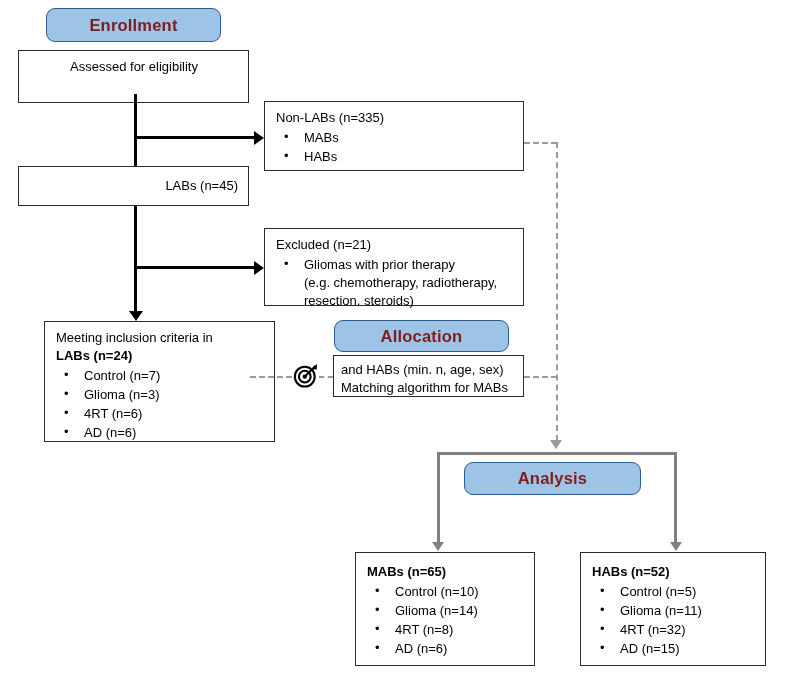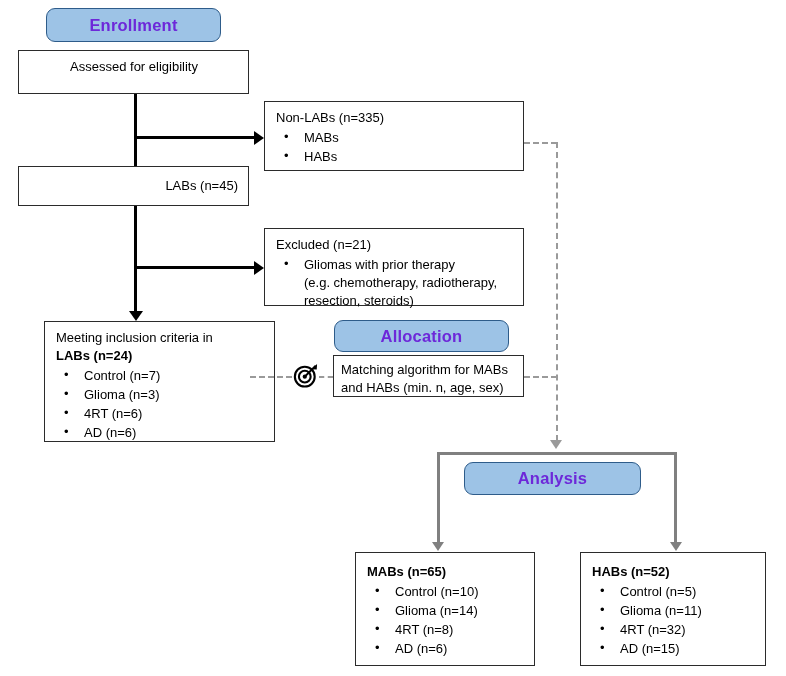--- a/index.html
+++ b/index.html
@@ -15,21 +15,21 @@
     width: 786px;
     height: 676px;
     background: #ffffff;
     overflow: hidden;
   }
   .pill {
     position: absolute;
     background: #9dc3e6;
     border: 1.6px solid #2e5c8a;
     border-radius: 9px;
-    color: #6d28d9;
+    color: #7f1d1d;
     font-weight: bold;
     font-size: 16.5px;
     display: flex;
     align-items: center;
     justify-content: center;
     letter-spacing: 0.2px;
     box-sizing: border-box;
   }
   .box {
     position: absolute;
@@ -126,21 +126,21 @@
 </style>
 </head>
 <body>
 
 <div id="flow">
 
   <div class="pill" style="left:46px; top:8px; width:175px; height:34px;">
     <span>Enrollment</span>
   </div>
 
-  <div class="box" style="left:18px; top:50px; width:231px; height:44px;">
+  <div class="box" style="left:18px; top:50px; width:231px; height:53px;">
     <div class="box-inner center-text">
       <div>Assessed for eligibility</div>
     </div>
   </div>
 
   <div class="line line-v" style="left:134px; top:94px; height:72px;"></div>
 
   <div class="line line-h" style="left:134px; top:136px; width:122px;"></div>
   <div class="arrow-right" style="left:254px; top:130.5px;"></div>
 
@@ -217,22 +217,22 @@
       <circle cx="14.5" cy="18" r="2.6" fill="#000"></circle>
       <line x1="14.5" y1="18" x2="28" y2="4.5" stroke="#000" stroke-width="2.6"></line>
       <polygon points="29.6,2.6 29.2,9.2 22.8,8.8" fill="#000"></polygon>
     </svg>
   </span>
 
   <div class="dash-h" style="left:319px; top:376px; width:14px;"></div>
 
   <div class="box" style="left:333px; top:355px; width:191px; height:42px;">
     <div class="box-inner" style="padding:5px 7px;">
+      <div>and HABs (min. n, age, sex)</div>
       <div>Matching algorithm for MABs</div>
-      <div>and HABs (min. n, age, sex)</div>
     </div>
   </div>
 
   <div class="dash-h" style="left:524px; top:376px; width:33px;"></div>
 
   <div class="dash-h" style="left:524px; top:142px; width:33px;"></div>
   <div class="dash-v" style="left:556px; top:142px; height:299px;"></div>
   <div class="darrow-down" style="left:550px; top:440px;"></div>
 
   <div class="gline gline-h" style="left:437px; top:452px; width:240px;"></div>

